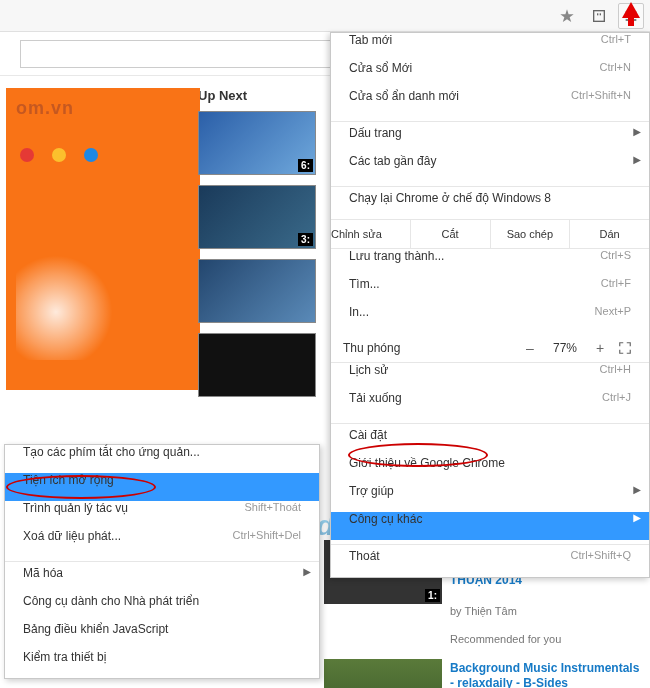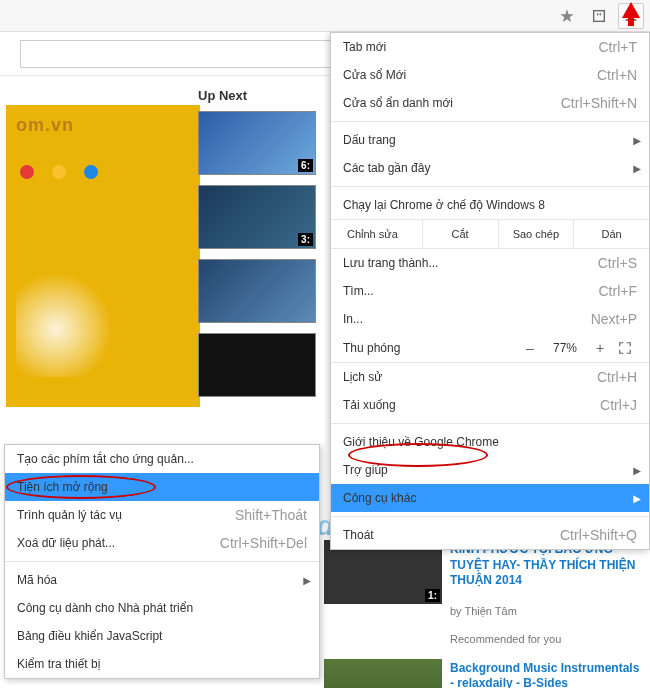--- a/index.html
+++ b/index.html
@@ -7,44 +7,44 @@
 .toolbar{height:32px;background:#f7f7f7;border-bottom:1px solid #e0e0e0;display:flex;justify-content:flex-end;align-items:center;padding-right:6px;gap:6px}
 .toolbar-icon{width:26px;height:26px;display:flex;align-items:center;justify-content:center;border:1px solid transparent;border-radius:2px}
 .toolbar-icon svg{width:16px;height:16px}
 .hamburger{background:#fafafa;border-color:#ccc}
 .red-arrow{position:absolute;top:0;right:8px;width:22px;height:28px;pointer-events:none;z-index:50}
 .search-bar{height:44px;display:flex;align-items:center;border-bottom:1px solid #e8e8e8;padding-left:20px}
 .search-input{flex:1;height:28px;border:1px solid #ccc;background:#fff}
 .search-btn{width:64px;height:28px;border:1px solid #ccc;border-left:none;background:#f8f8f8;display:flex;align-items:center;justify-content:center}
 .content{display:flex;height:calc(688px - 76px);position:relative}
 .video-col{width:190px;background:#fff;padding-top:12px}
-.video-thumb{width:194px;height:302px;background:#eab308;margin:17px 6px;position:relative;overflow:hidden}
+.video-thumb{width:194px;height:302px;background:#f97316;margin:0 6px;position:relative;overflow:hidden}
 .dots{position:absolute;top:60px;left:14px;display:flex;gap:18px}
 .dot{width:14px;height:14px;border-radius:50%}
 .smoke{position:absolute;bottom:30px;left:10px;width:100px;height:120px;background:radial-gradient(circle at 40% 60%,rgba(255,255,255,0.85),rgba(255,255,255,0.3) 40%,transparent 60%)}
 .brand{position:absolute;top:10px;left:10px;color:#7a3030;font-size:18px;font-weight:bold;letter-spacing:1px;opacity:0.4}
 .upnext-col{flex:1;padding:12px 8px}
 .upnext-title{font-weight:600;font-size:13px;margin-bottom:8px}
 .thumb-list{display:flex;flex-direction:column;gap:10px}
 .thumb{width:118px;height:64px;background:linear-gradient(135deg,#2b5fa8,#6fa8dc);position:relative;border:1px solid #888}
 .thumb.t2{background:linear-gradient(135deg,#1a3a5a,#3a6a8a)}
 .thumb.t3{background:linear-gradient(135deg,#23466e,#5a8ab8)}
 .thumb.t4{background:#111}
 .duration{position:absolute;bottom:2px;right:2px;background:#000;color:#fff;padding:1px 3px;font-size:10px;font-weight:bold}
 .main-menu{position:absolute;top:32px;right:0;width:320px;background:#fff;border:1px solid #c8c8c8;box-shadow:-2px 2px 6px rgba(0,0,0,0.2);z-index:30}
-.menu-row{height:28px;display:flex;align-items:center;padding:0 12px;position:relative}
+.menu-row{height:28px;display:flex;padding:0 18px;position:relative}
 .menu-row.selected{background:#3399ff;color:#fff}
 .menu-label{flex:1}
-.shortcut{color:#999;font-size:14px}
+.shortcut{color:#999;font-size:11px}
 .arrow-r{position:absolute;right:8px;font-size:10px;color:#666}
 .menu-row.selected .arrow-r{color:#fff}
 .sep{height:1px;background:#e6e6e6;margin:4px 0}
 .edit-row{display:flex;height:30px;align-items:center;border-top:1px solid #e6e6e6;border-bottom:1px solid #e6e6e6}
 .edit-cell{flex:1;text-align:center;border-right:1px solid #e6e6e6;height:100%;display:flex;align-items:center;justify-content:center;font-size:11px}
-.edit-cell:first-child{text-align:left;padding-left:16px;justify-content:flex-start}
+.edit-cell:first-child{text-align:left;padding-left:0;justify-content:flex-start}
 .edit-cell:last-child{border-right:none}
 .zoom-row{display:flex;height:30px;align-items:center;padding:0 12px;border-bottom:1px solid #e6e6e6}
 .zoom-label{flex:1}
 .zoom-btn{width:26px;text-align:center;color:#666;font-size:14px}
 .zoom-val{width:44px;text-align:center}
 .fullscreen{width:24px;display:flex;justify-content:center}
 .sub-menu{position:absolute;top:444px;left:4px;width:316px;background:#fff;border:1px solid #c8c8c8;box-shadow:2px 2px 6px rgba(0,0,0,0.2);z-index:40}
 .circle1{position:absolute;border:2px solid #c00;border-radius:50%;width:150px;height:24px;pointer-events:none}
 .circle-pos1{top:475px;left:6px;z-index:45}
 .circle-pos2{top:443px;left:348px;z-index:45;width:140px}
@@ -179,20 +179,23 @@
   <div class="menu-row">
       <span class="menu-label">Lịch sử</span>
       <span class="shortcut">Ctrl+H</span>
     </div>
   <div class="menu-row">
       <span class="menu-label">Tải xuống</span>
       <span class="shortcut">Ctrl+J</span>
     </div>
   <div class="sep"></div>
   <div class="menu-row">
+      <span class="menu-label">Cài đặt</span>
+    </div>
+  <div class="menu-row">
       <span class="menu-label">Giới thiệu về Google Chrome</span>
     </div>
   <div class="menu-row">
       <span class="menu-label">Trợ giúp</span>
       <span class="arrow-r">▶</span>
     </div>
   <div class="menu-row selected">
       <span class="menu-label">Công cụ khác</span>
       <span class="arrow-r">▶</span>
     </div>

